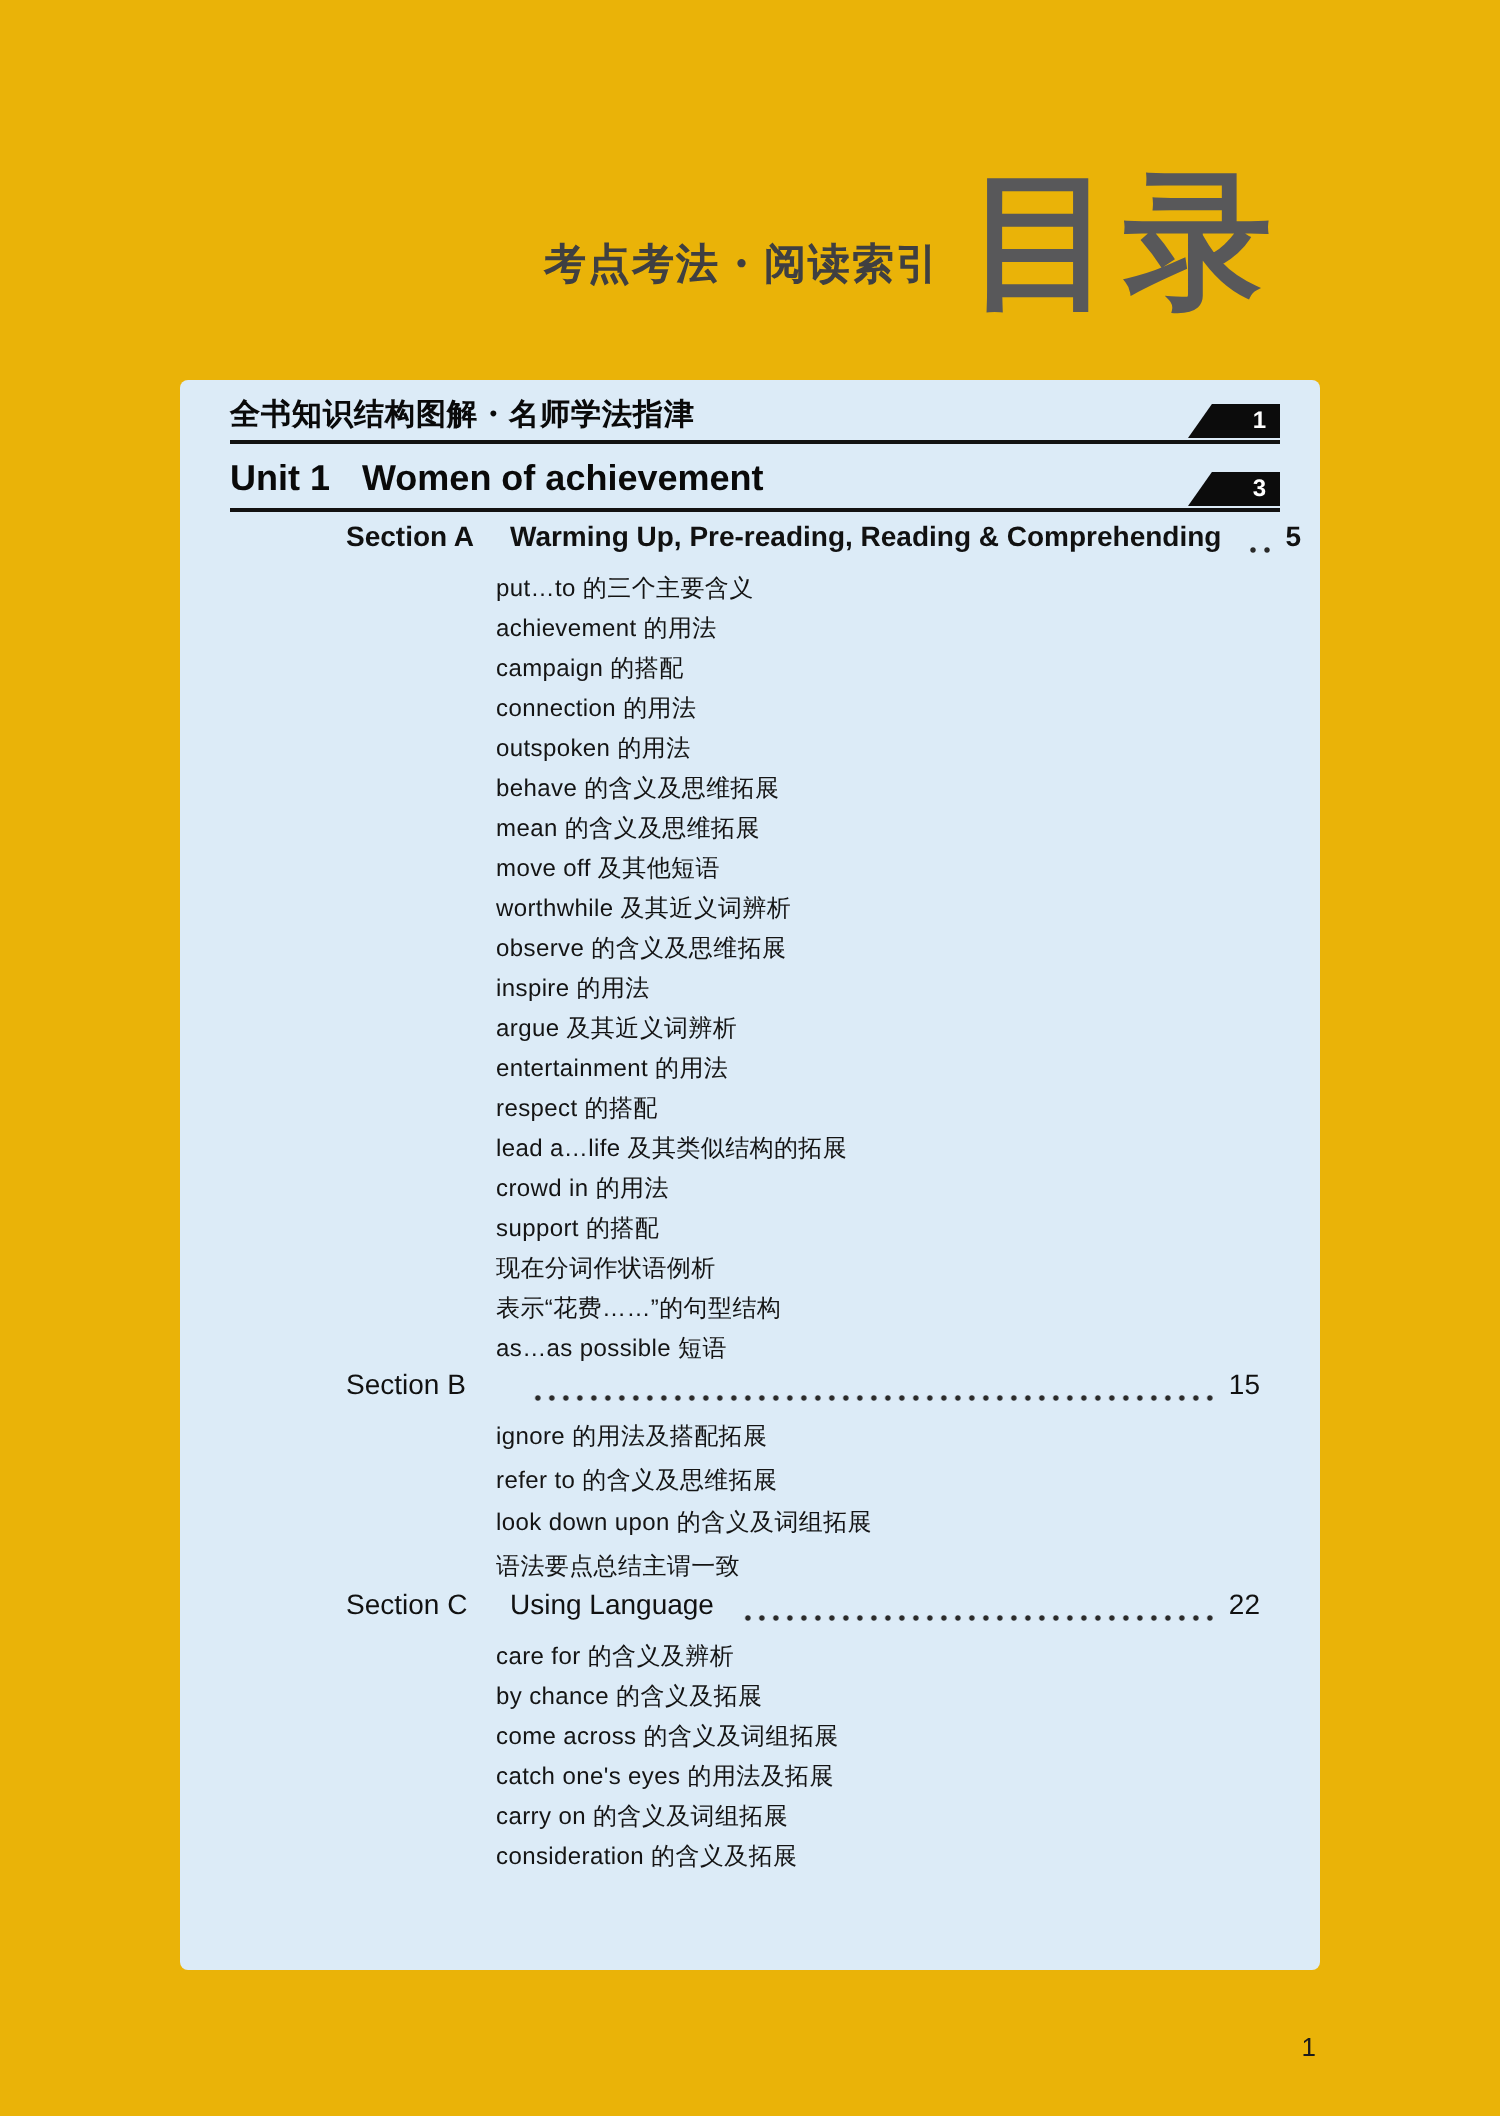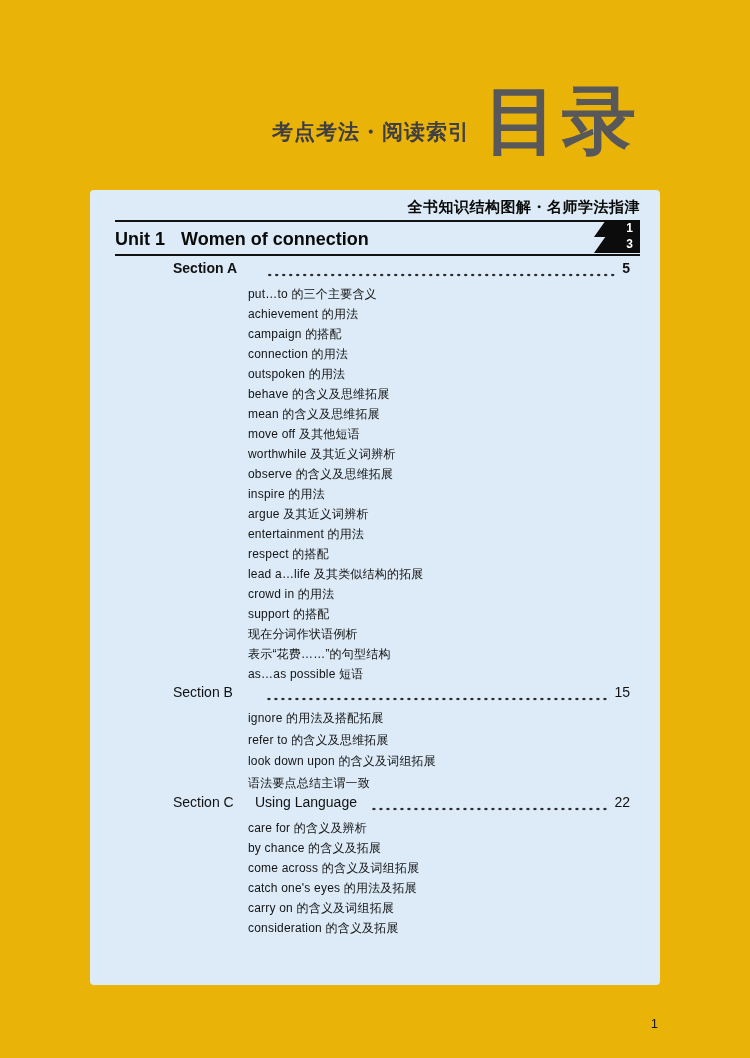--- a/index.html
+++ b/index.html
@@ -12,21 +12,21 @@
   .masthead .subtitle { font-size:21px; font-weight:600; color:#3f3f41; letter-spacing:1px; margin:0 14px 10px 0; }
   .masthead .title { font-size:74px; line-height:0.95; font-weight:900; color:#58585a; letter-spacing:4px; }
 
   
   .panel { position:absolute; left:90px; top:190px; width:570px; height:795px;
     background:#dcebf7; border-radius:4px; padding:8px 20px 0 25px; }
 
   
   .h-row { display:flex; justify-content:space-between; align-items:flex-end;
     border-bottom:2px solid #121212; position:relative; }
-  .h-row.front { height:24px; margin-top:0;flex-direction:column; }
+  .h-row.front { height:24px; margin-top:0; }
   .h-row.unit  { height:30px; margin-top:4px; }
   .h-row .h1 { font-size:15px; font-weight:bold; color:#0a0a0a; letter-spacing:0.5px; padding-bottom:3px; }
   .h-row .h2 { font-size:18px; font-weight:bold; color:#0a0a0a; padding-bottom:4px; }
   .h2 .unit-label { margin-right:16px; }
   .badge { width:46px; height:17px; background:#0c0c0c; color:#fff;
     clip-path:polygon(26% 0, 100% 0, 100% 100%, 0 100%);
     font-size:12px; font-weight:bold; text-align:right; line-height:17px;
     padding-right:7px; margin-bottom:1px; }
 
   
@@ -63,26 +63,27 @@
   </div>
 
   <div class="panel">
 
     <div class="h-row front">
       <span class="h1">全书知识结构图解・名师学法指津</span>
       <span class="badge">1</span>
     </div>
 
     <div class="h-row unit">
-      <span class="h2"><span class="unit-label">Unit 1</span><span>Women of connection</span></span>
+      <span class="h2"><span class="unit-label">Unit 1</span><span>Women of achievement</span></span>
       <span class="badge">3</span>
     </div>
 
     <div class="section-row sa">
       <span class="sec-label">Section A</span>
+      <span class="sec-title">Warming Up, Pre-reading, Reading &amp; Comprehending</span>
       <span class="leader"></span>
       <span class="sec-page">5</span>
     </div>
     <ul class="items a">
         <li>put…to 的三个主要含义</li>
         <li>achievement 的用法</li>
         <li>campaign 的搭配</li>
         <li>connection 的用法</li>
         <li>outspoken 的用法</li>
         <li>behave 的含义及思维拓展</li>

